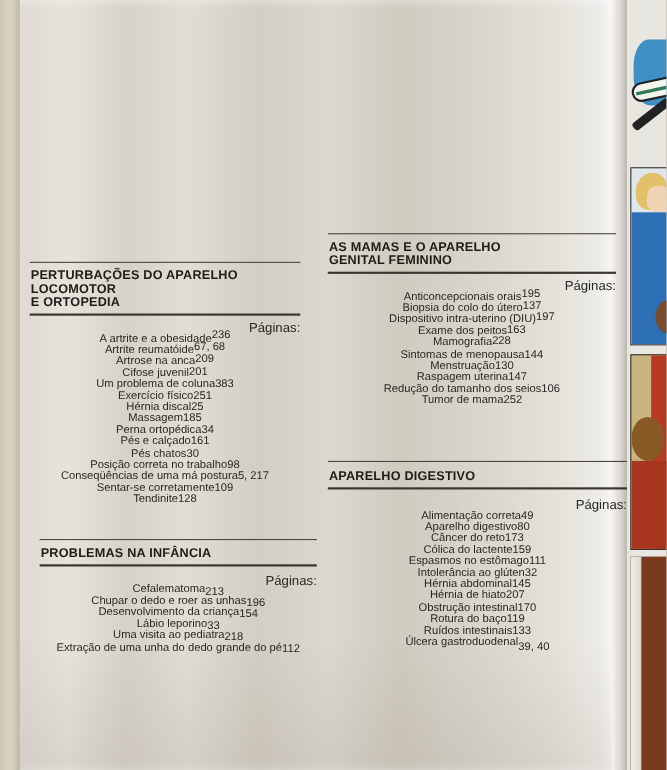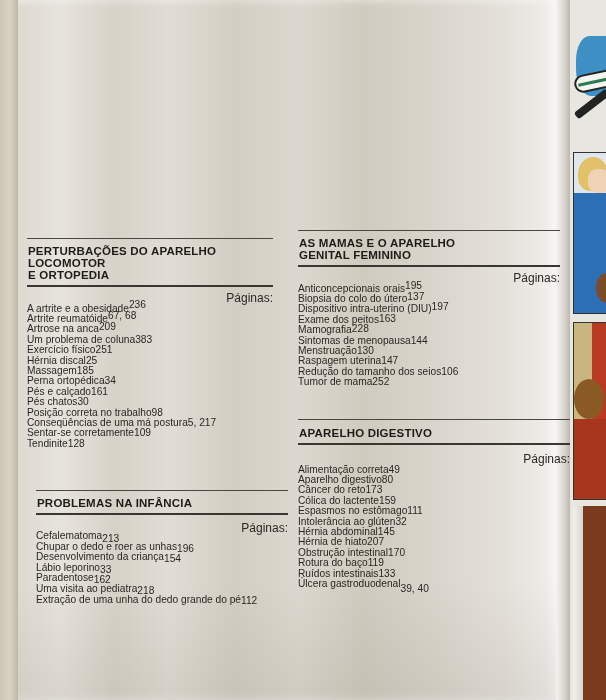--- a/index.html
+++ b/index.html
@@ -148,21 +148,21 @@
     }
     .paginas {
       text-align: right;
       font-size: 12px;
       line-height: 11px;
       margin-top: 6px;
       color: #2a2824;
     }
     .entry {
       display: flex;
-      justify-content: flex-start;
+      justify-content: center;
       align-items: baseline;
       font-size: 10.2px;
       line-height: 10.4px;
       color: #2a2824;
     }
     .entry .label { white-space: nowrap; }
     .entry .page-num { white-space: nowrap; text-align: right; }
     .entry.offset-num .page-num { position: relative; top: 5px; }
   </style>
 </head>
@@ -210,20 +210,24 @@
       </div>
     <div class="entry">
         <span class="label">Artrite reumatóide</span>
         <span class="page-num" style="position:relative;top:-3px;">67, 68</span>
       </div>
     <div class="entry">
         <span class="label">Artrose na anca</span>
         <span class="page-num" style="position:relative;top:-2px;">209</span>
       </div>
     <div class="entry">
+        <span class="label">Cifose juvenil</span>
+        <span class="page-num" style="position:relative;top:-1px;">201</span>
+      </div>
+    <div class="entry">
         <span class="label">Um problema de coluna</span>
         <span class="page-num">383</span>
       </div>
     <div class="entry">
         <span class="label">Exercício físico</span>
         <span class="page-num">251</span>
       </div>
     <div class="entry">
         <span class="label">Hérnia discal</span>
         <span class="page-num">25</span>
@@ -281,35 +285,31 @@
       </div>
     <div class="entry">
         <span class="label" style="position:relative;top:-2px;">Desenvolvimento da criança</span>
         <span class="page-num">154</span>
       </div>
     <div class="entry">
         <span class="label" style="position:relative;top:-2px;">Lábio leporino</span>
         <span class="page-num">33</span>
       </div>
     <div class="entry">
-        <span class="label" style="position:relative;top:-2px;">Paradentose</span>
-        <span class="page-num">162</span>
-      </div>
-    <div class="entry">
         <span class="label" style="position:relative;top:-2px;">Uma visita ao pediatra</span>
         <span class="page-num">218</span>
       </div>
     <div class="entry">
         <span class="label" style="position:relative;top:-1px;">Extração de uma unha do dedo grande do pé</span>
         <span class="page-num">112</span>
       </div>
   </div>
 </div>
 
-<div class="col col-right" style="top:230px; width:262px;">
+<div class="col col-right" style="top:212px; width:262px;">
   <div class="rule"></div>
   <div class="section-title">
     <div>AS MAMAS E O APARELHO</div>
     <div>GENITAL FEMININO</div>
   </div>
   <div class="rule rule-thick"></div>
   <div class="paginas">Páginas:</div>
   <div>
     <div class="entry">
         <span class="label">Anticoncepcionais orais</span>

